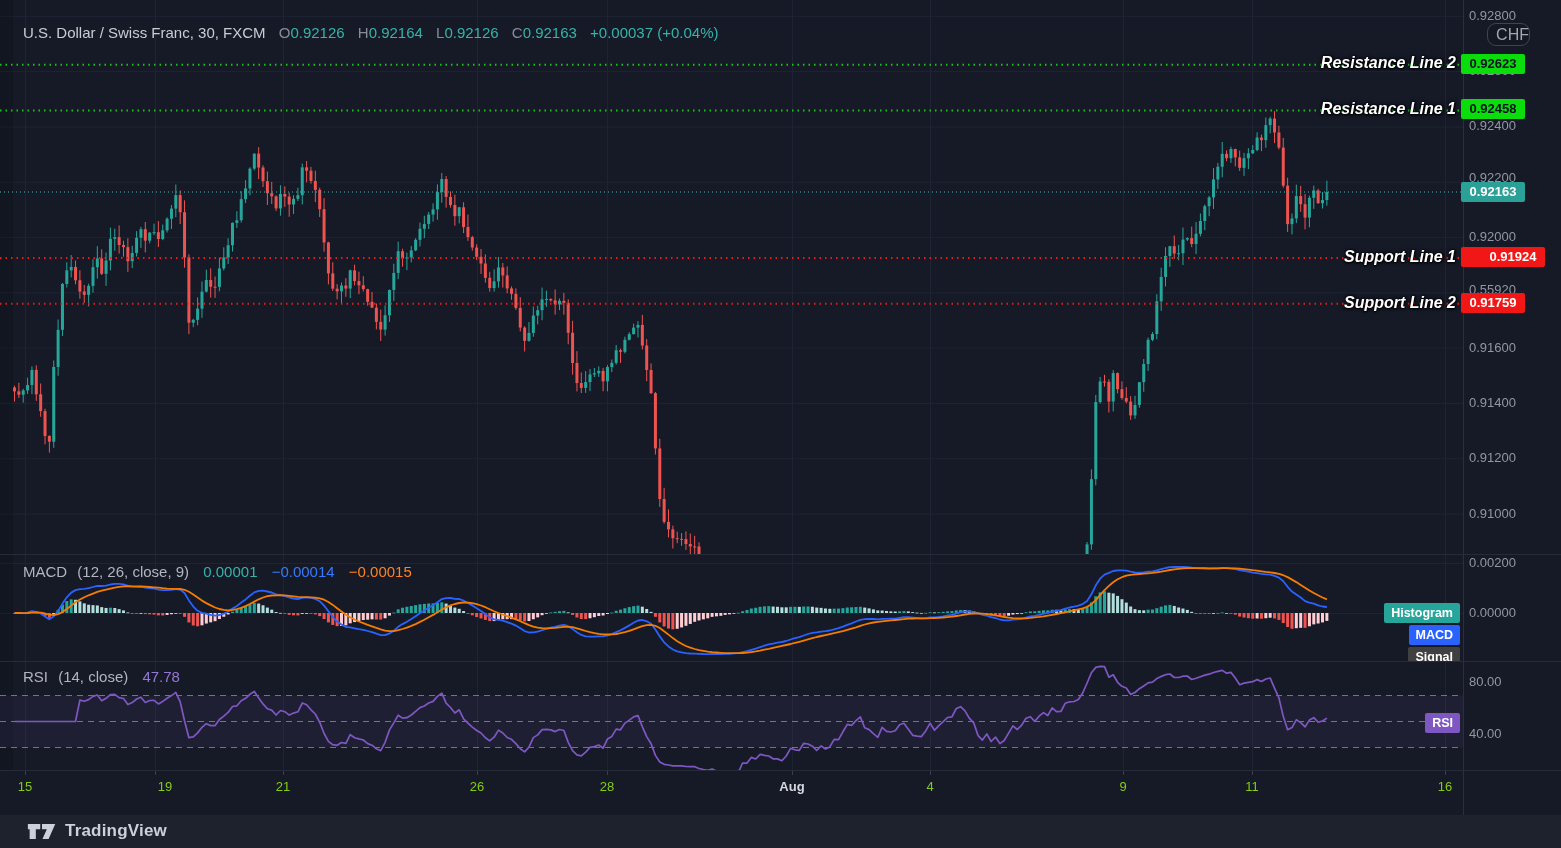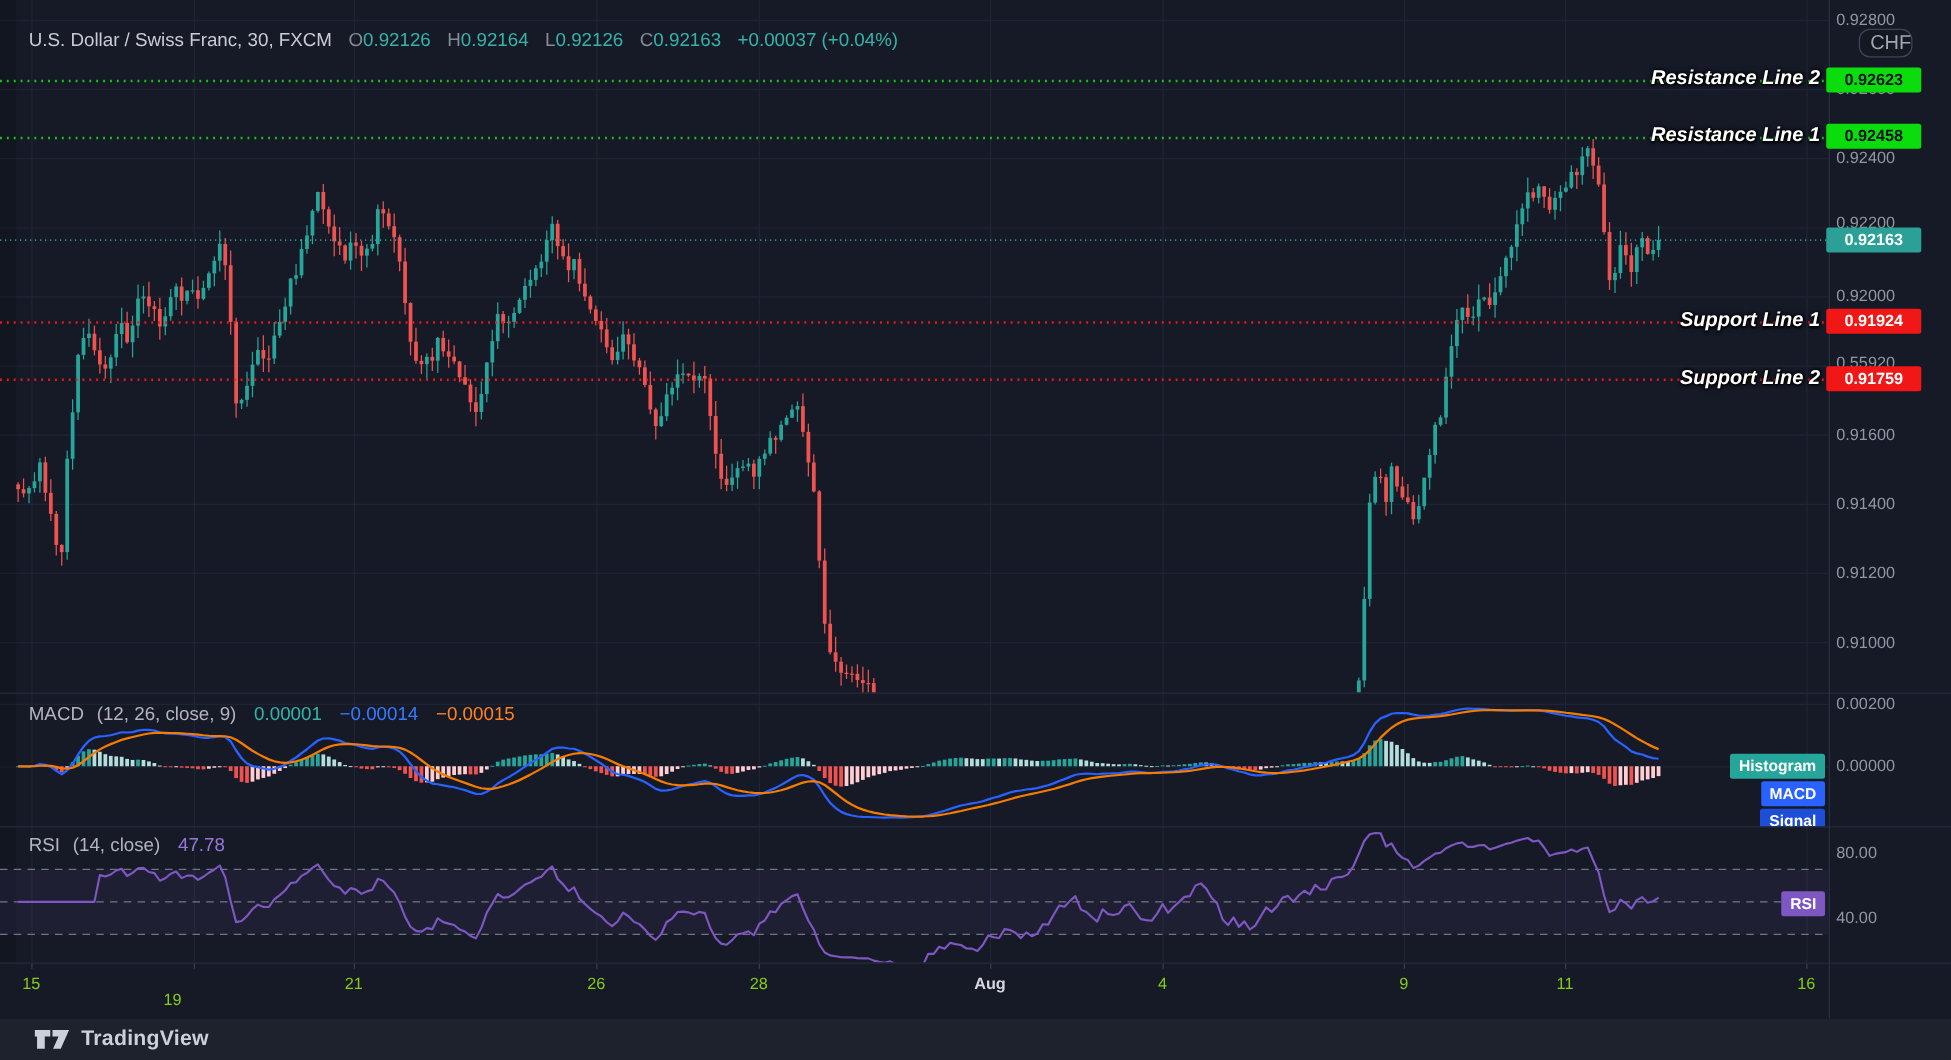--- a/index.html
+++ b/index.html
@@ -7,21 +7,21 @@
   #app{position:relative;width:1561px;height:848px;}
   #chart-svg{position:absolute;left:0;top:0;}
   .hdr{position:absolute;left:23px;font-size:15px;color:#c9ccd6;white-space:nowrap;z-index:6;}
   .hdr .k{color:#868b99;margin-left:9px;}
   .hdr .teal{color:#35b3a8;}
   .hdr .blue{color:#3579ff;}
   .hdr .orange{color:#ff821f;}
   .hdr .purple{color:#9577d8;}
   .hdr .gray{color:#b2b5be;}
   .lvl-label{position:absolute;right:105px;height:22px;line-height:22px;font-size:16px;font-weight:700;font-style:italic;color:#ffffff;text-shadow:0 1px 2px #000,0 0 4px #000,1px 0 2px #000;z-index:5;white-space:nowrap;}
-  .pbadge{position:absolute;left:1461px;width:76px;height:20px;line-height:20px;text-align:center;font-size:13px;font-weight:700;border-radius:2px;z-index:6;}
+  .pbadge{position:absolute;left:1461px;width:64px;height:20px;line-height:20px;text-align:center;font-size:13px;font-weight:700;border-radius:2px;z-index:6;}
   .pbadge.green{background:#0bdc0b;color:#0a1220;}
   .pbadge.red{background:#f21717;color:#ffffff;}
   .pbadge.teal{background:#2aa096;color:#ffffff;}
   .ibadge{position:absolute;right:3px;height:20px;line-height:20px;padding:0 7px;text-align:center;font-size:12.5px;font-weight:700;border-radius:2px;color:#fff;}
   .overlay-pane{position:absolute;left:0;width:1463px;overflow:hidden;z-index:6;pointer-events:none;}
   .chf-pill{position:absolute;left:1487px;top:23px;width:41px;height:21px;line-height:21px;text-align:right;font-size:16px;color:#a2a6b2;border:1px solid #3f4454;border-radius:9px;background:rgba(19,23,34,.65);z-index:7;}
   .ptick{position:absolute;left:1469px;height:18px;line-height:18px;font-size:13px;color:#9296a3;z-index:3;white-space:nowrap;}
   .ttick{position:absolute;transform:translateX(-50%);top:778px;height:18px;line-height:18px;font-size:13px;color:#84cc16;z-index:3;white-space:nowrap;}
   .ttick.strong{color:#d5d8e0;font-weight:700;}
   .footer-bar{position:absolute;left:0;top:815px;width:1561px;height:33px;background:#1e222d;z-index:2;}
@@ -1038,29 +1038,29 @@
   </div>
 
   <div class="lvl-label" style="top:52px;">Resistance Line 2</div>
   <div class="lvl-label" style="top:98px;">Resistance Line 1</div>
   <div class="lvl-label" style="top:246px;">Support Line 1</div>
   <div class="lvl-label" style="top:292px;">Support Line 2</div>
 
   <div class="pbadge green" style="top:54px;">0.92623</div>
   <div class="pbadge green" style="top:99px;">0.92458</div>
   <div class="pbadge teal" style="top:182px;">0.92163</div>
-  <div class="pbadge red" style="top:247px;">0.91924</div>
+  <div class="pbadge red" style="top:247px;padding-left:20px;">0.91924</div>
   <div class="pbadge red" style="top:293px;">0.91759</div>
 
   <div class="chf-pill">CHF</div>
 
   <div class="overlay-pane" style="top:556px;height:105px;">
     <div class="ibadge" style="top:47px;background:#26a69a;">Histogram</div>
     <div class="ibadge" style="top:69px;background:#2962ff;">MACD</div>
-    <div class="ibadge" style="top:91px;background:#1d4ed8;">Signal</div>
+    <div class="ibadge" style="top:91px;background:#404040;">Signal</div>
   </div>
   <div class="overlay-pane" style="top:663px;height:107px;">
     <div class="ibadge" style="top:50px;background:#7e57c2;">RSI</div>
   </div>
 
   <div id="price-ticks">
       <div class="ptick" style="top: 7px;">0.92800</div>
       <div class="ptick" style="top: 62px;">0.92600</div>
       <div class="ptick" style="top: 117px;">0.92400</div>
       <div class="ptick" style="top: 169px;">0.92200</div>
@@ -1070,21 +1070,21 @@
       <div class="ptick" style="top: 394px;">0.91400</div>
       <div class="ptick" style="top: 449px;">0.91200</div>
       <div class="ptick" style="top: 505px;">0.91000</div>
       <div class="ptick" style="top: 554px;">0.00200</div>
       <div class="ptick" style="top: 604px;">0.00000</div>
       <div class="ptick" style="top: 673px;">80.00</div>
       <div class="ptick" style="top: 725px;">40.00</div>
     </div>
   <div id="time-ticks">
       <div class="ttick" style="left: 25px;">15</div>
-      <div class="ttick" style="left: 138px; margin-top: 13px;">19</div>
+      <div class="ttick" style="left: 165px;">19</div>
       <div class="ttick" style="left: 283px;">21</div>
       <div class="ttick" style="left: 477px;">26</div>
       <div class="ttick" style="left: 607px;">28</div>
       <div class="ttick strong" style="left: 792px;">Aug</div>
       <div class="ttick" style="left: 930px;">4</div>
       <div class="ttick" style="left: 1123px;">9</div>
       <div class="ttick" style="left: 1252px;">11</div>
       <div class="ttick" style="left: 1445px;">16</div>
     </div>
 

